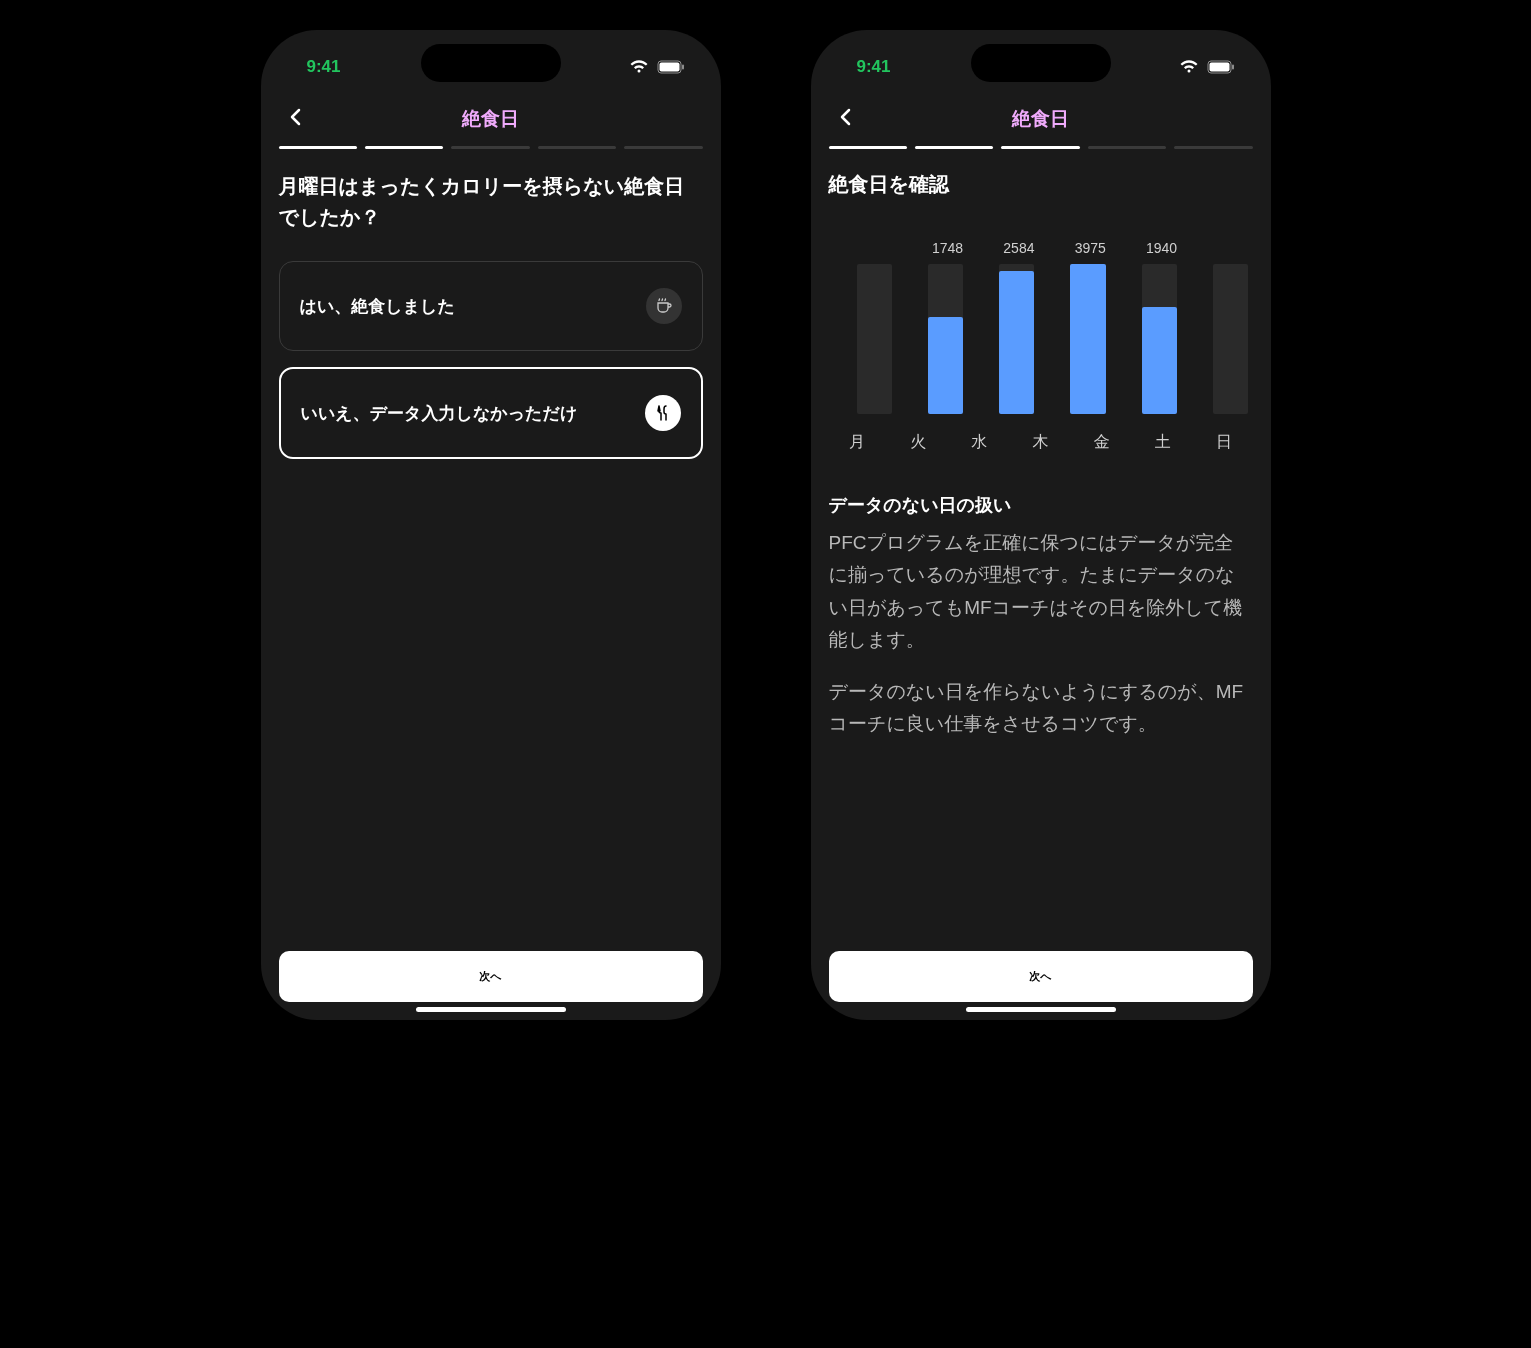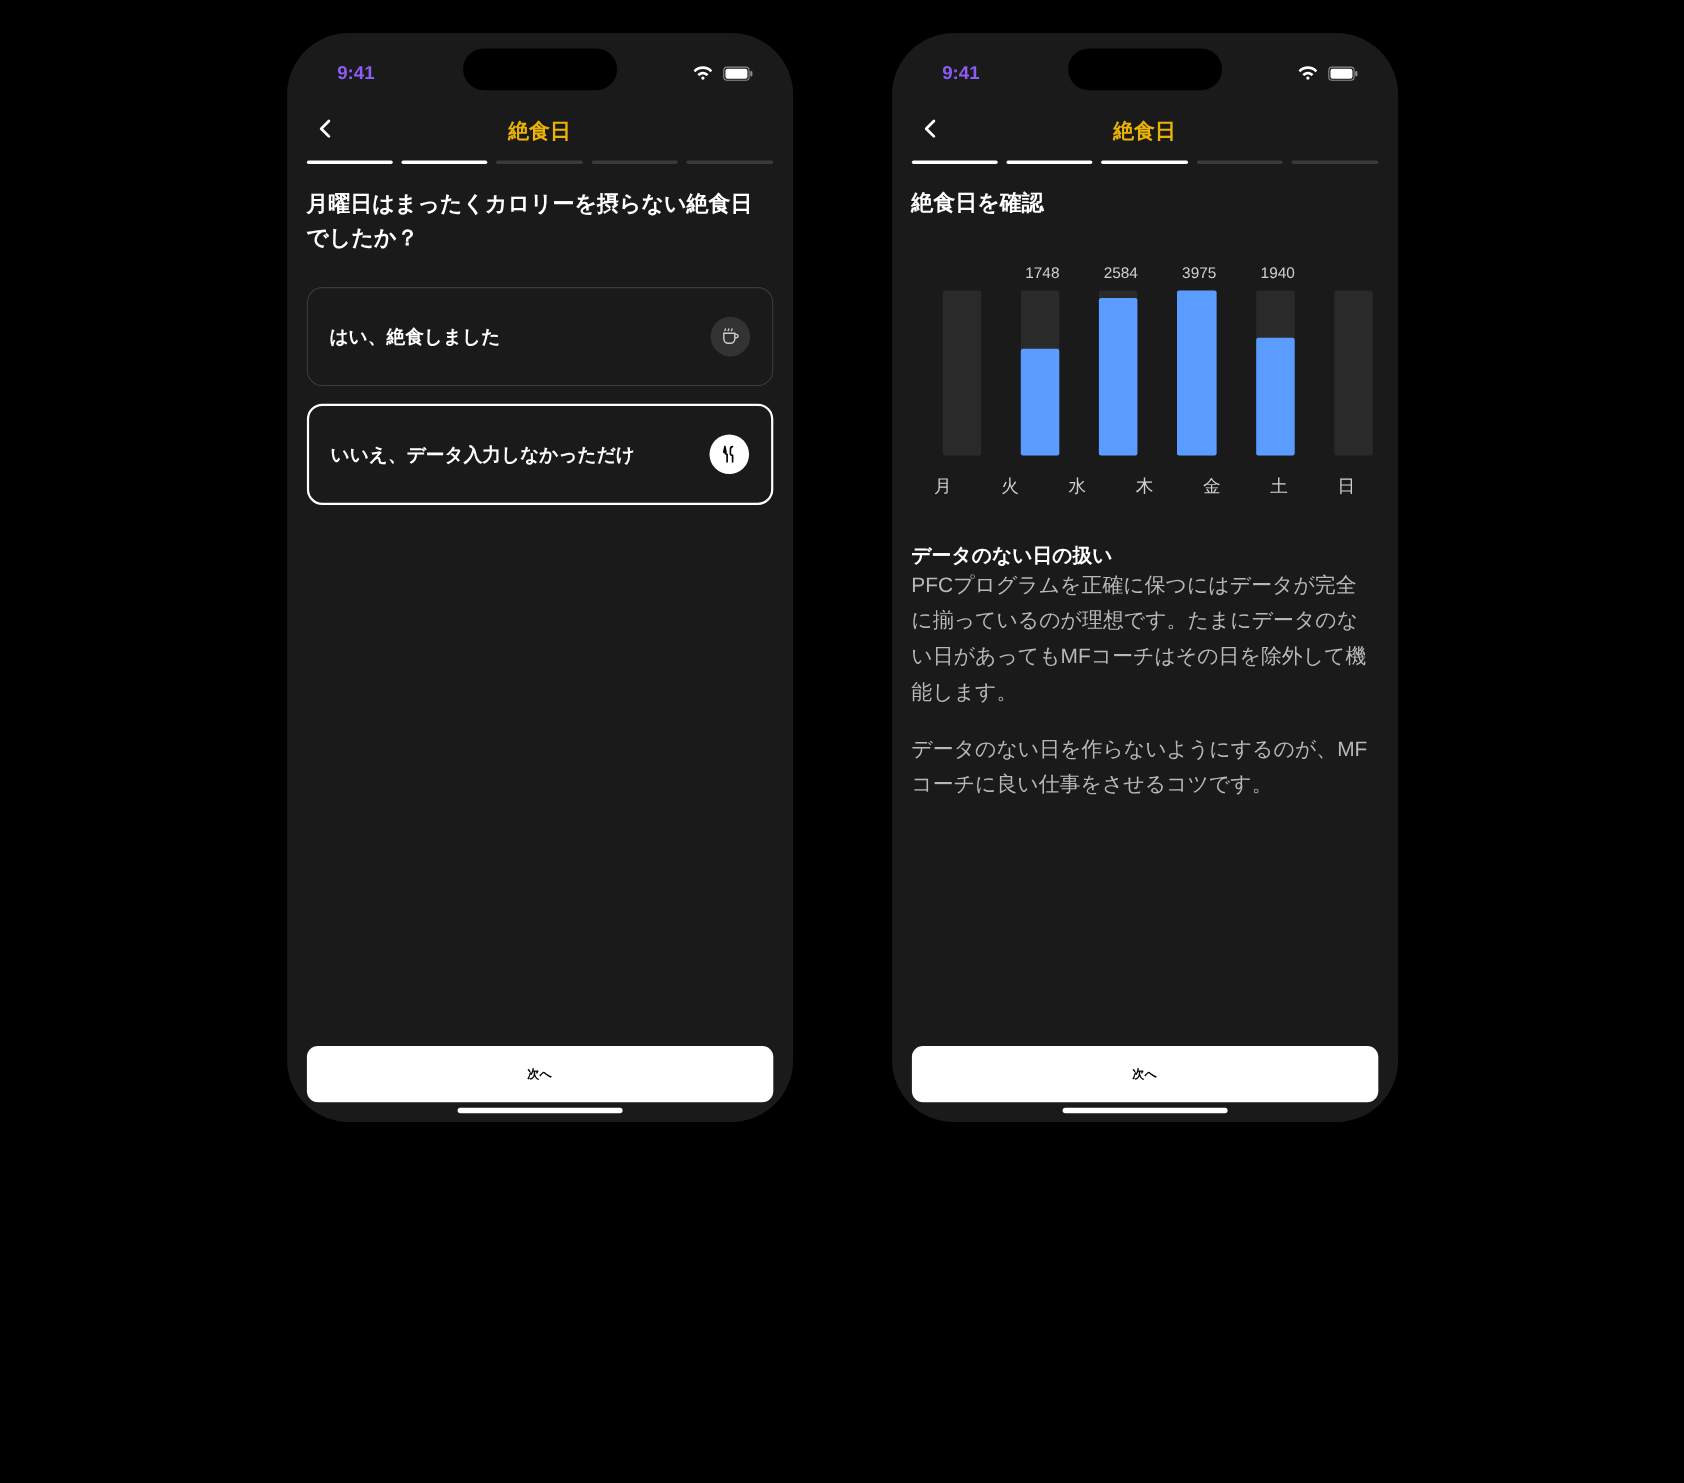--- a/index.html
+++ b/index.html
@@ -33,41 +33,41 @@
       background: #000;
       border-radius: 22px;
       z-index: 10;
     }
     .status-bar {
       height: 60px;
       display: flex;
       align-items: center;
       justify-content: space-between;
       padding: 14px 36px 0;
-      color: #8b5cf6;
+      color: #22c55e;
     }
     .status-time { font-size: 17px; font-weight: 600; margin-left: 10px; }
     .status-icons { display: flex; align-items: center; gap: 8px; }
     .wifi-icon svg, .battery-icon svg { display: block; }
     .header {
       display: flex;
       align-items: center;
       justify-content: center;
       position: relative;
       padding: 16px 0 14px;
     }
     .back-btn {
       position: absolute;
       left: 18px;
       color: #fff;
       font-size: 22px;
       cursor: pointer;
       padding: 6px 10px;
     }
-    .header-title { color: #eab308; font-size: 19px; font-weight: 600; }
+    .header-title { color: #f0abfc; font-size: 19px; font-weight: 600; }
     .progress {
       display: flex;
       gap: 8px;
       padding: 0 18px 22px;
     }
     .progress-seg {
       flex: 1;
       height: 3px;
       background: #3a3a3a;
       border-radius: 2px;
@@ -113,21 +113,21 @@
       border-radius: 2px;
     }
     .bar-fill { width: 100%; background: #5a9cff; border-radius: 2px; }
     .chart-labels {
       display: flex; gap: 12px; padding: 18px 4px 0;
     }
     .day-label {
       flex: 1; text-align: center; color: #d0d0d0; font-size: 16px;
     }
     .info-block { margin-top: 40px; }
-    .info-title { color: #fff; font-size: 18px; font-weight: 700; }
+    .info-title { color: #fff; font-size: 18px; font-weight: 700; margin-bottom: 10px; }
     .info-text {
       color: #b8b8b8; font-size: 19px; line-height: 1.7; margin-bottom: 20px;
     }
     .footer { padding: 18px; }
     .primary-btn {
       width: 100%; background: #fff; color: #000; border: none;
       border-radius: 10px; padding: 18px; font-size: 11px; font-weight: 600;
       cursor: pointer;
     }
     .home-indicator {

